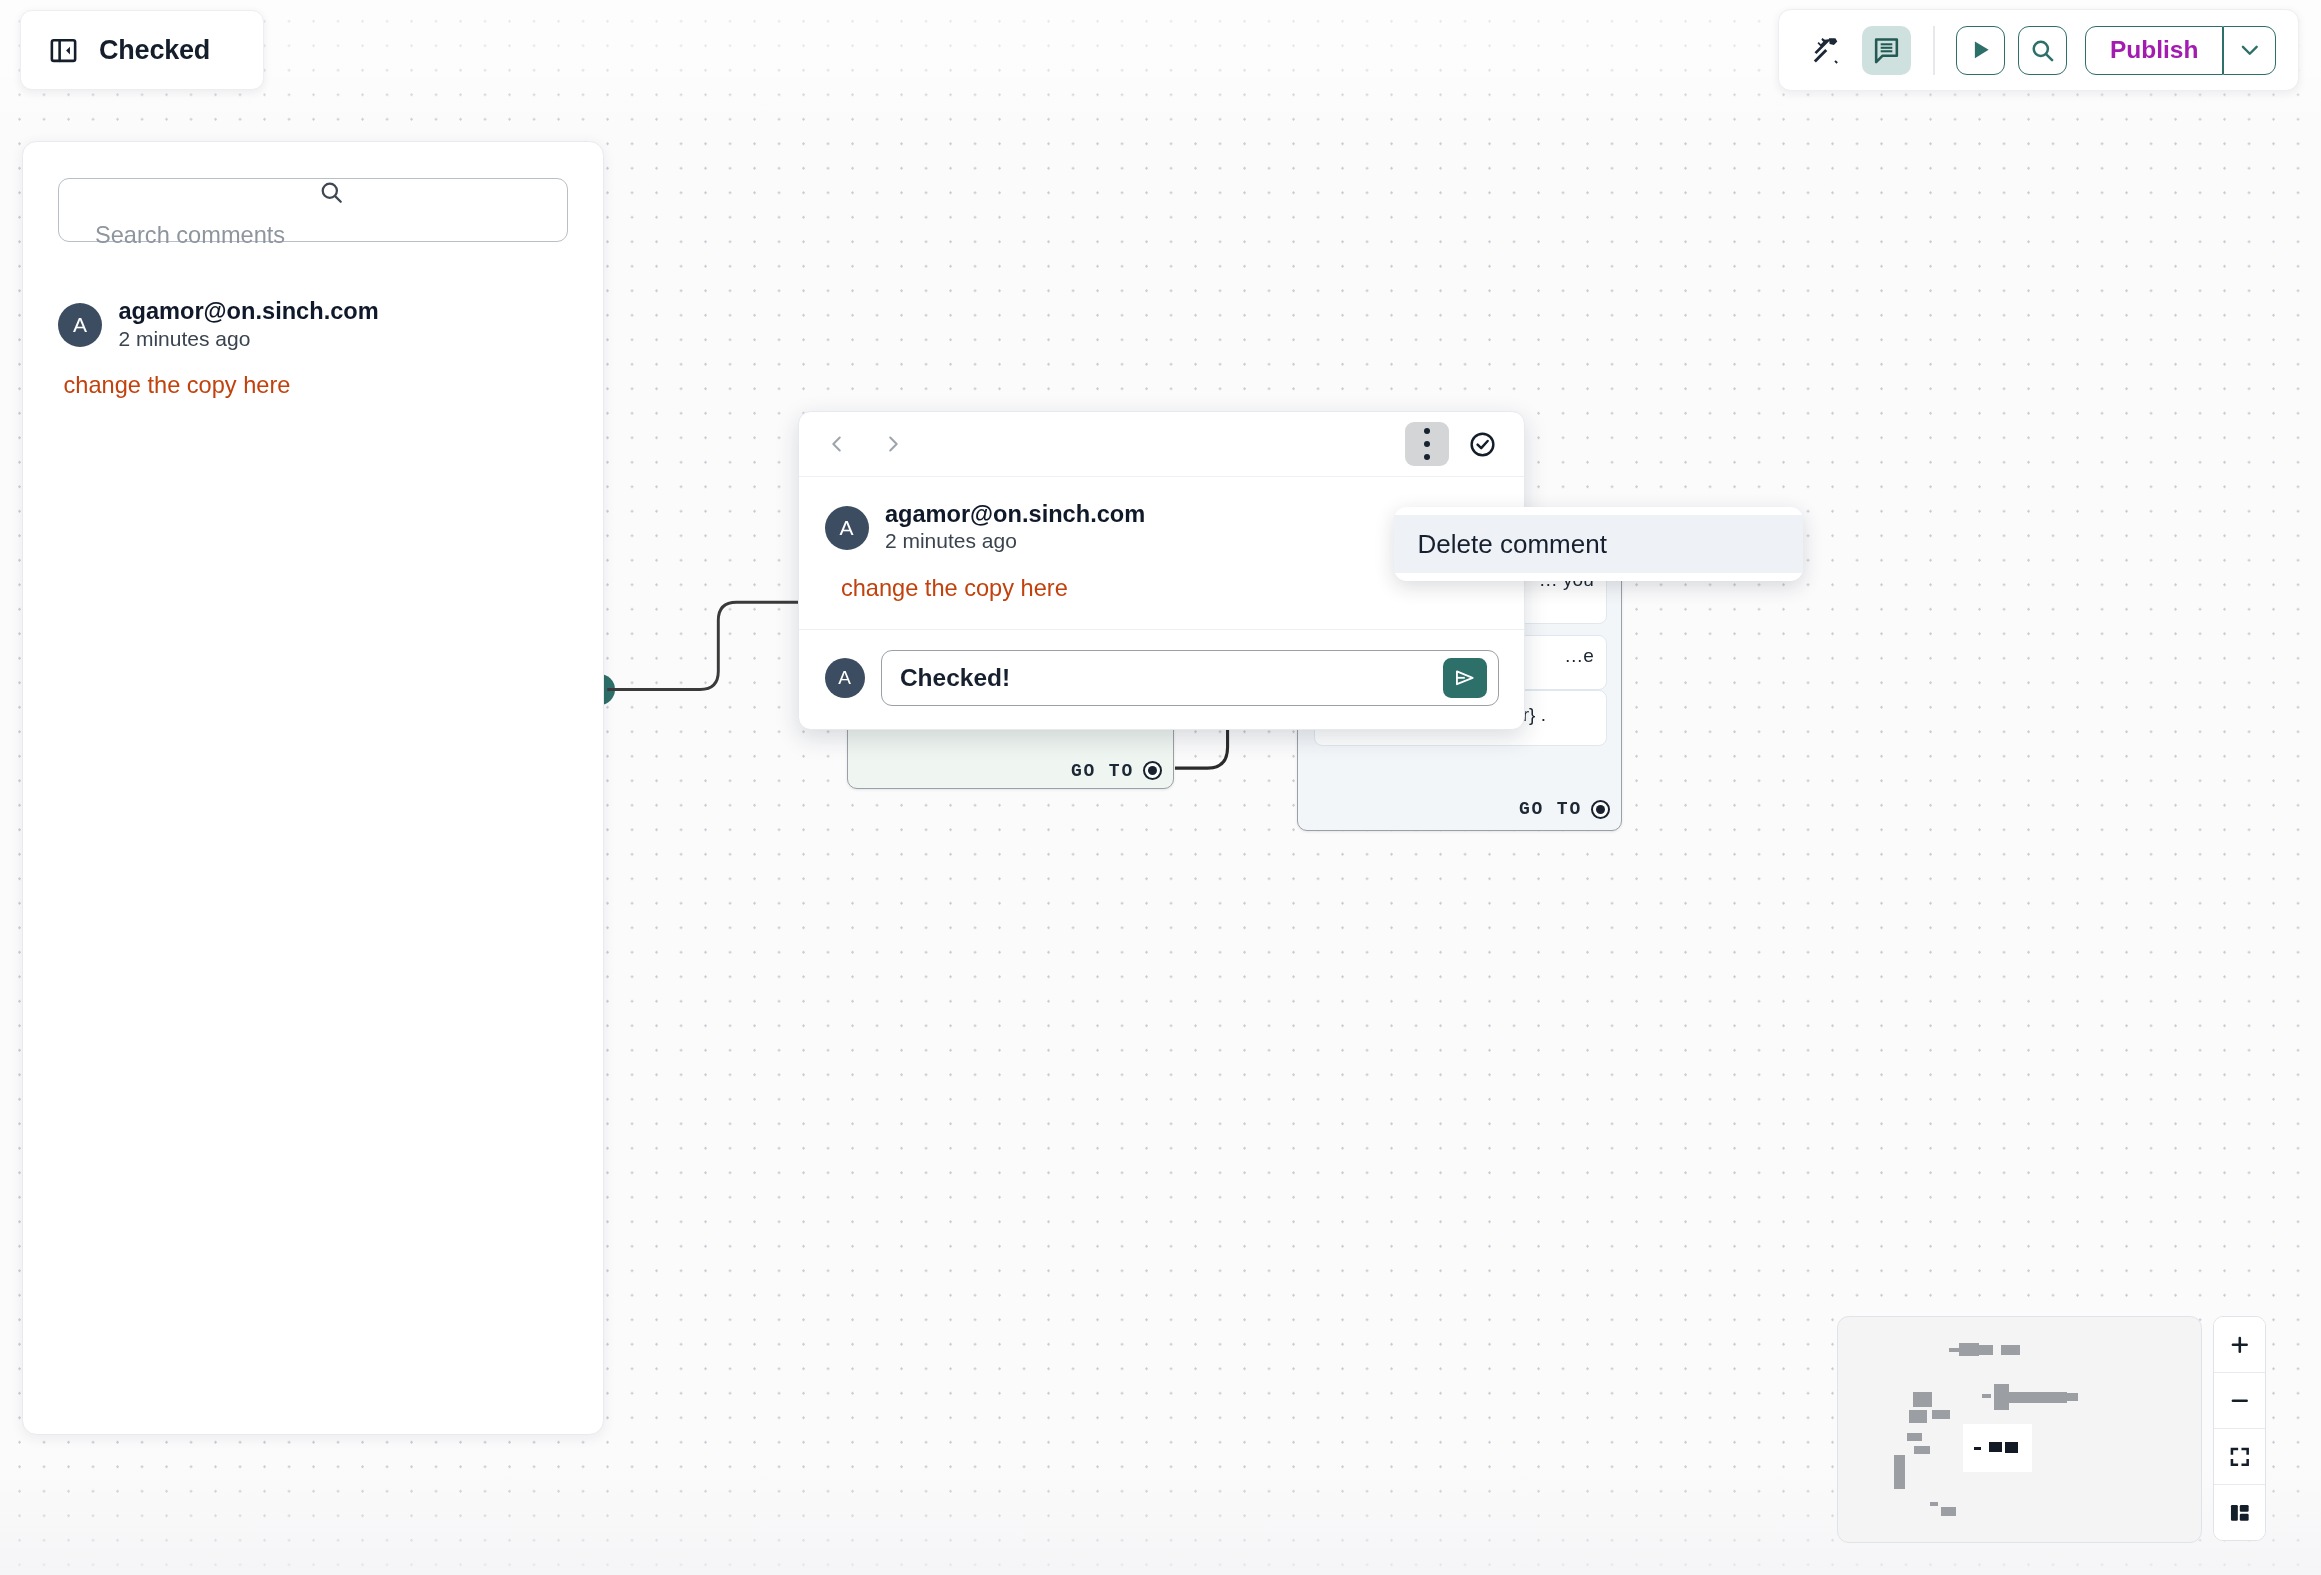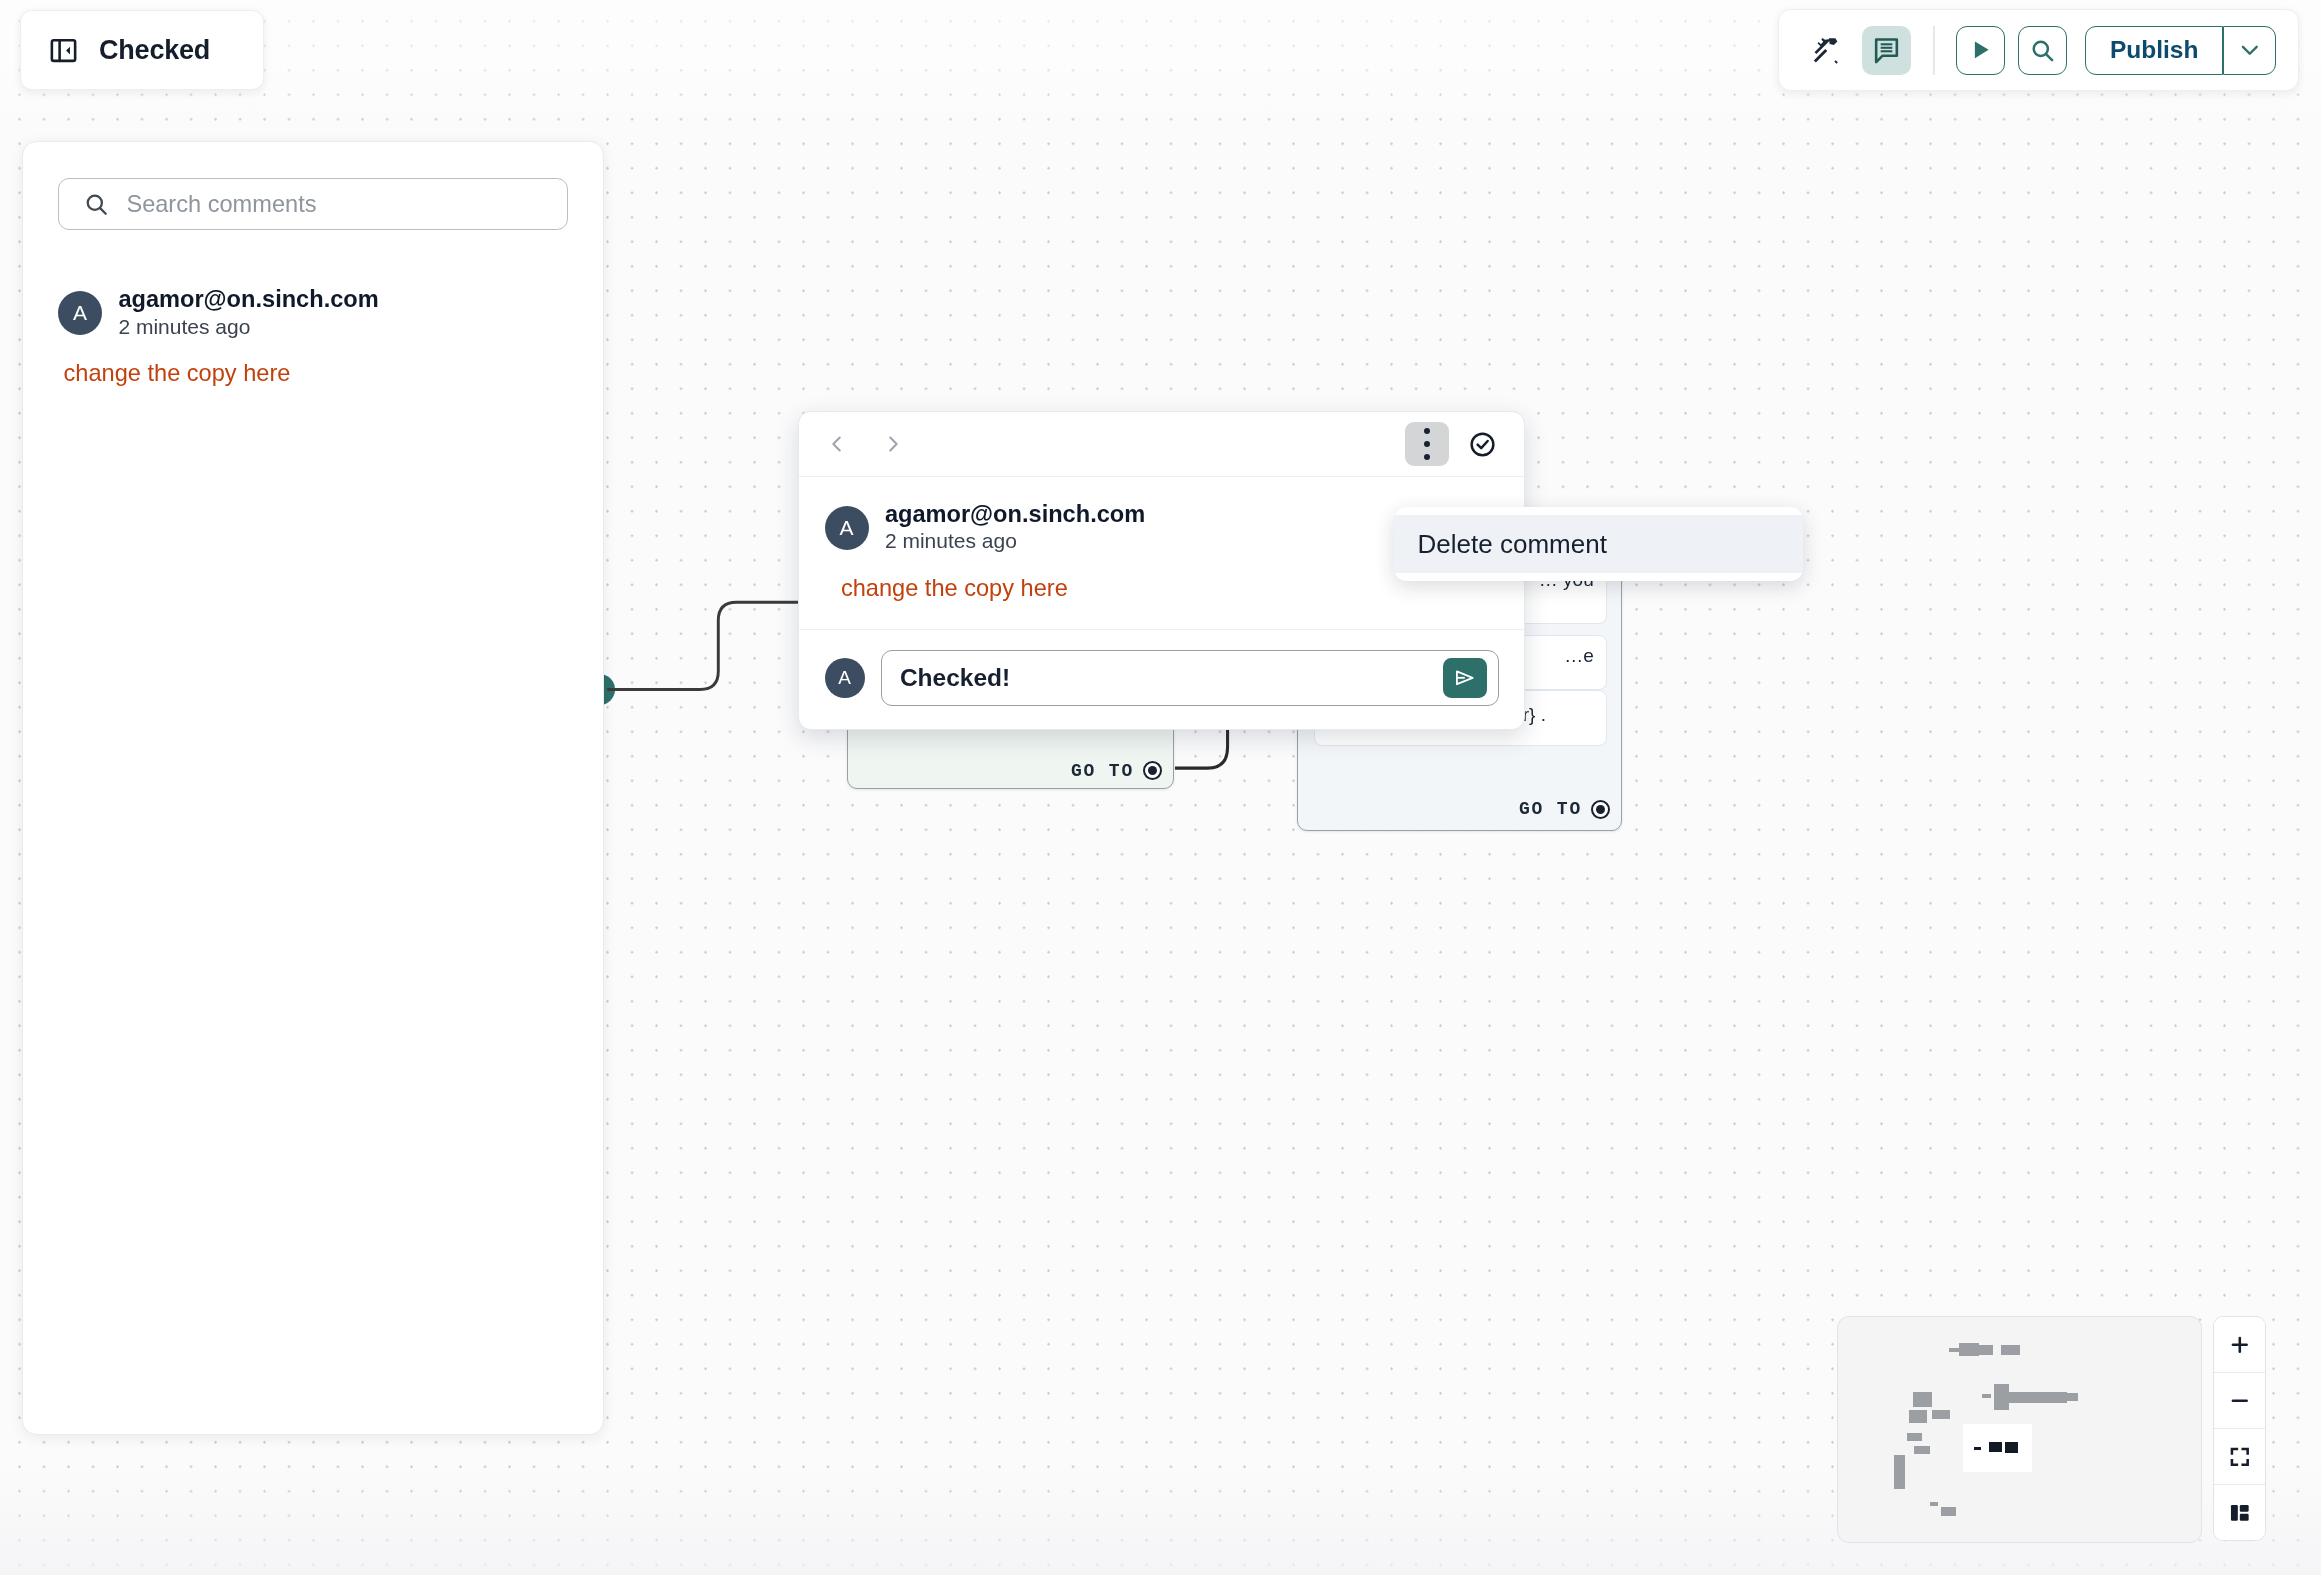--- a/index.html
+++ b/index.html
@@ -90,40 +90,40 @@
   }
   .tb-btn.active { background:#cfe1de; }
   .tb-sep { width:1.8px; height:49px; background:#e6e8ec; margin: 0 9px; }
   .tb-outline {
     width:49px; height:49px; border:1.8px solid #2d6f69; border-radius:11px;
     background:#fff; display:flex; align-items:center; justify-content:center; cursor:pointer;
   }
   #publish-group { display:flex; margin-left:5.5px; }
   #publish-btn {
     height:49px; padding:0 23.6px; border:1.8px solid #2d6f69; border-right:0.9px solid #2d6f69;
-    border-radius:11px 0 0 11px; background:#fff; color:#0c4a6e;
+    border-radius:11px 0 0 11px; background:#fff; color:#a21caf;
     font-size:24.5px; font-weight:700; font-family:"Liberation Sans", sans-serif; cursor:pointer;
     display:flex; align-items:center;
   }
   #publish-caret {
     width:53px; height:49px; border:1.8px solid #2d6f69; border-left:0.9px solid #2d6f69;
     border-radius:0 11px 11px 0; background:#fff;
     display:flex; align-items:center; justify-content:center; cursor:pointer;
   }
 
   
   #comments-panel {
     position:absolute; left:22px; top:141px; width:582px; height:1294px;
     background:#fff; border:0.9px solid #e8eaee; border-radius:14.5px;
     box-shadow: 0 2.7px 12.7px rgba(26,35,48,.07);
     padding: 36px 35px;
   }
   #search-wrap {
-    position:relative; height:52px; border:1.4px solid #b9bfc6; border-radius:11px;
-    display:flex; align-items:center; padding-left:24px; gap:16.4px; background:#fff;
+    position:relative; height:64px; border:1.4px solid #b9bfc6; border-radius:11px;
+    display:flex; align-items:center; padding-left:36px; gap:16.4px; background:#fff;flex-direction:column;
   }
   #search-input {
     border:none; outline:none; font-size:23.6px; color:#1b2532; background:transparent;
     width: 100%; font-family:"Liberation Sans", sans-serif;
   }
   #search-input::placeholder { color:#8e959d; }
 
   .comment-item { margin-top: 56px; }
   .comment-head { display:flex; align-items:center; gap:16.4px; }
   .avatar {

